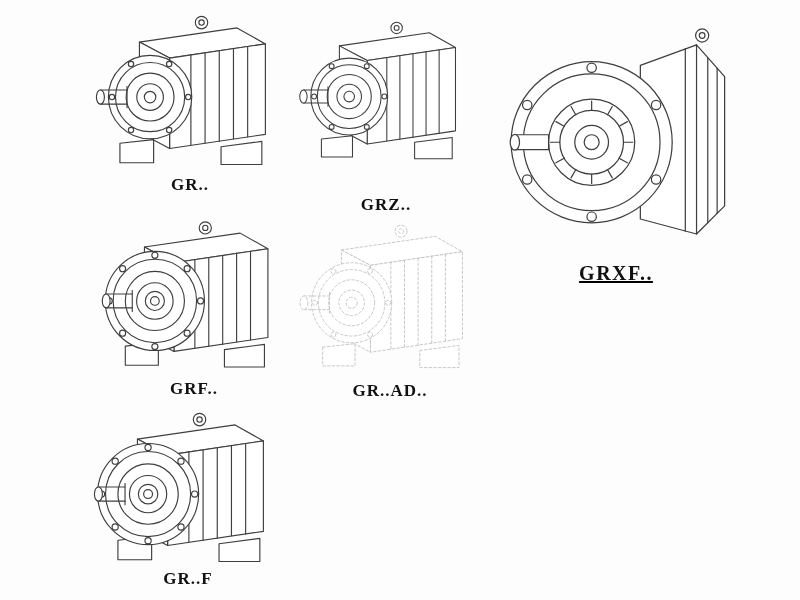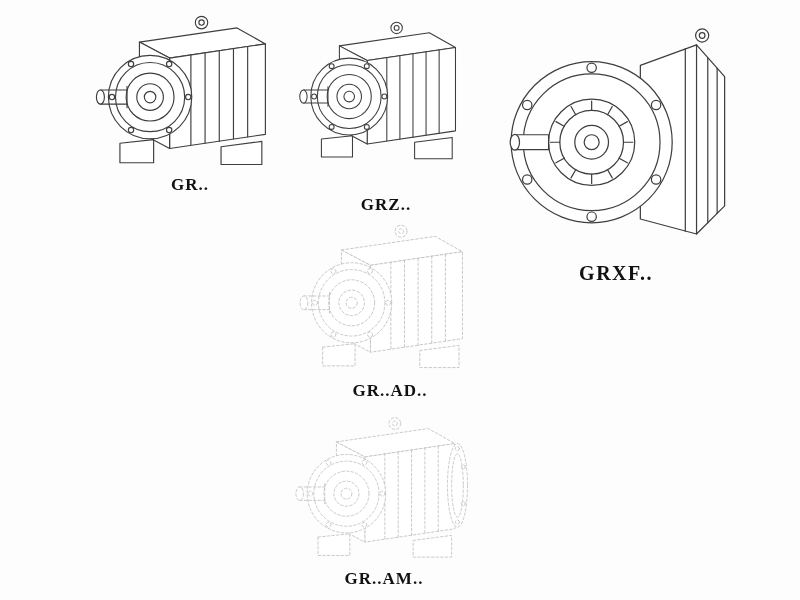--- a/index.html
+++ b/index.html
@@ -190,37 +190,43 @@
     <figcaption>GR..</figcaption>
   </figure>
 
   <figure class="fig" style="left:292px; top:6px; width:188px;gap:20px;">
     <svg viewBox="0 0 230 180" width="188" height="168">
       <use href="#s-foot"></use>
     </svg>
     <figcaption>GRZ..</figcaption>
   </figure>
 
-  <figure class="fig big" style="left:498px; top:0px; width:236px;">
+  <figure class="fig big" style="left:498px; top:0px; width:236px;text-decoration:underline;">
     <svg viewBox="0 0 252 236" width="236" height="262">
       <use href="#s-xflange"></use>
     </svg>
     <figcaption>GRXF..</figcaption>
   </figure>
 
+  <figure class="fig" style="left:94px; top:210px; width:200px;">
+    <svg viewBox="0 0 230 180" width="200" height="168">
+      <use href="#s-flange"></use>
+    </svg>
+    <figcaption>GRF..</figcaption>
+  </figure>
 
   <figure class="fig dashed" style="left:292px; top:212px; width:196px;">
     <svg viewBox="0 0 230 180" width="196" height="168">
       <use href="#s-foot"></use>
     </svg>
     <figcaption>GR..AD..</figcaption>
   </figure>
 
 
-
-  <figure class="fig dashed" style="left:288px; top:406px; width:192px;">
-    <svg viewBox="0 0 230 180" width="192" height="162">
-      <use href="#s-am"></use>
-    </svg>
-    <figcaption>GR..AM..</figcaption>
-  </figure>
+  <figure class="fig" style="left:86px; top:406px; width:204px;">
+    <svg viewBox="0 0 230 180" width="204" height="162">
+      <use href="#s-flange"></use>
+    </svg>
+    <figcaption>GR..F</figcaption>
+  </figure>
+
 
 </div>
 
 </body></html>

